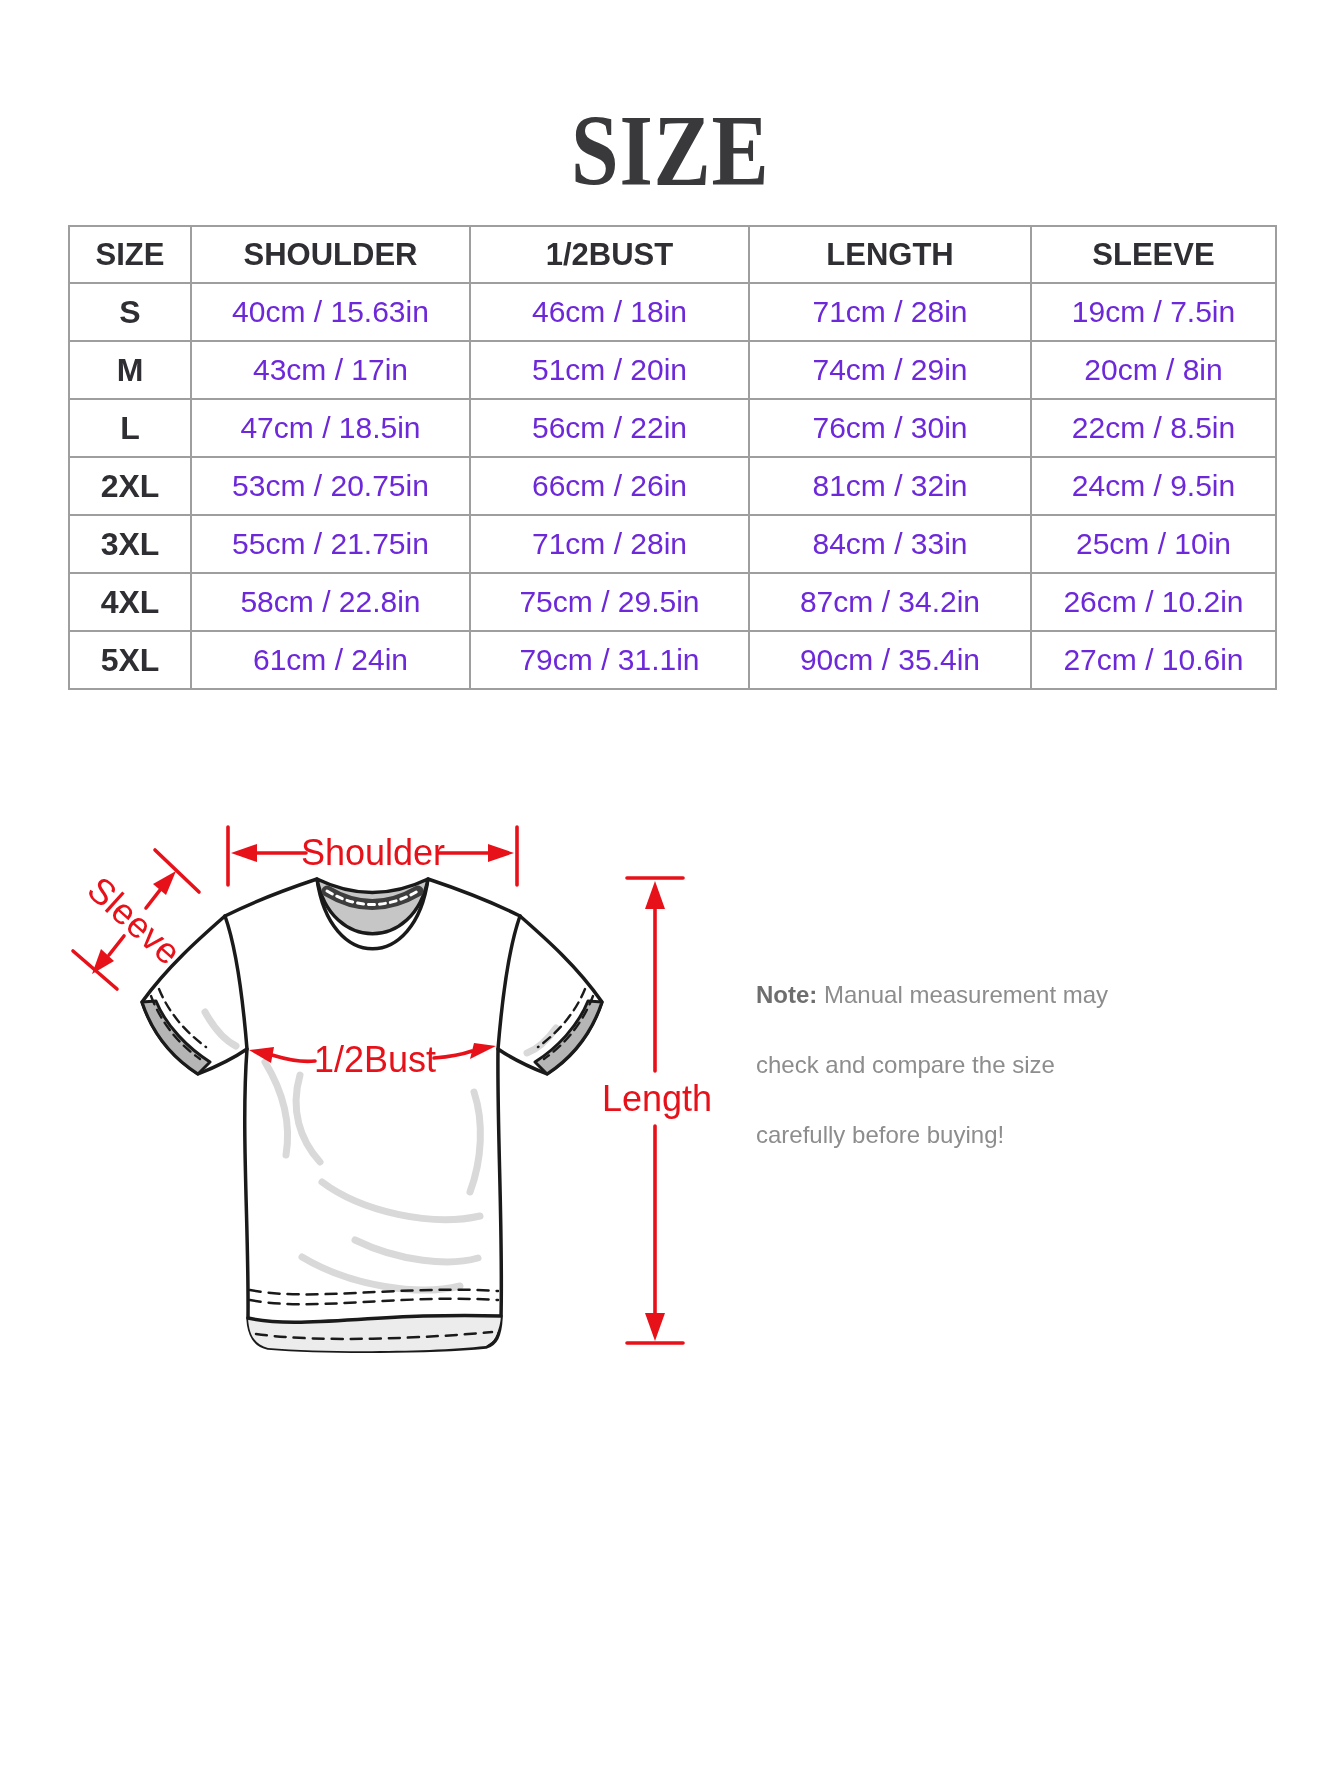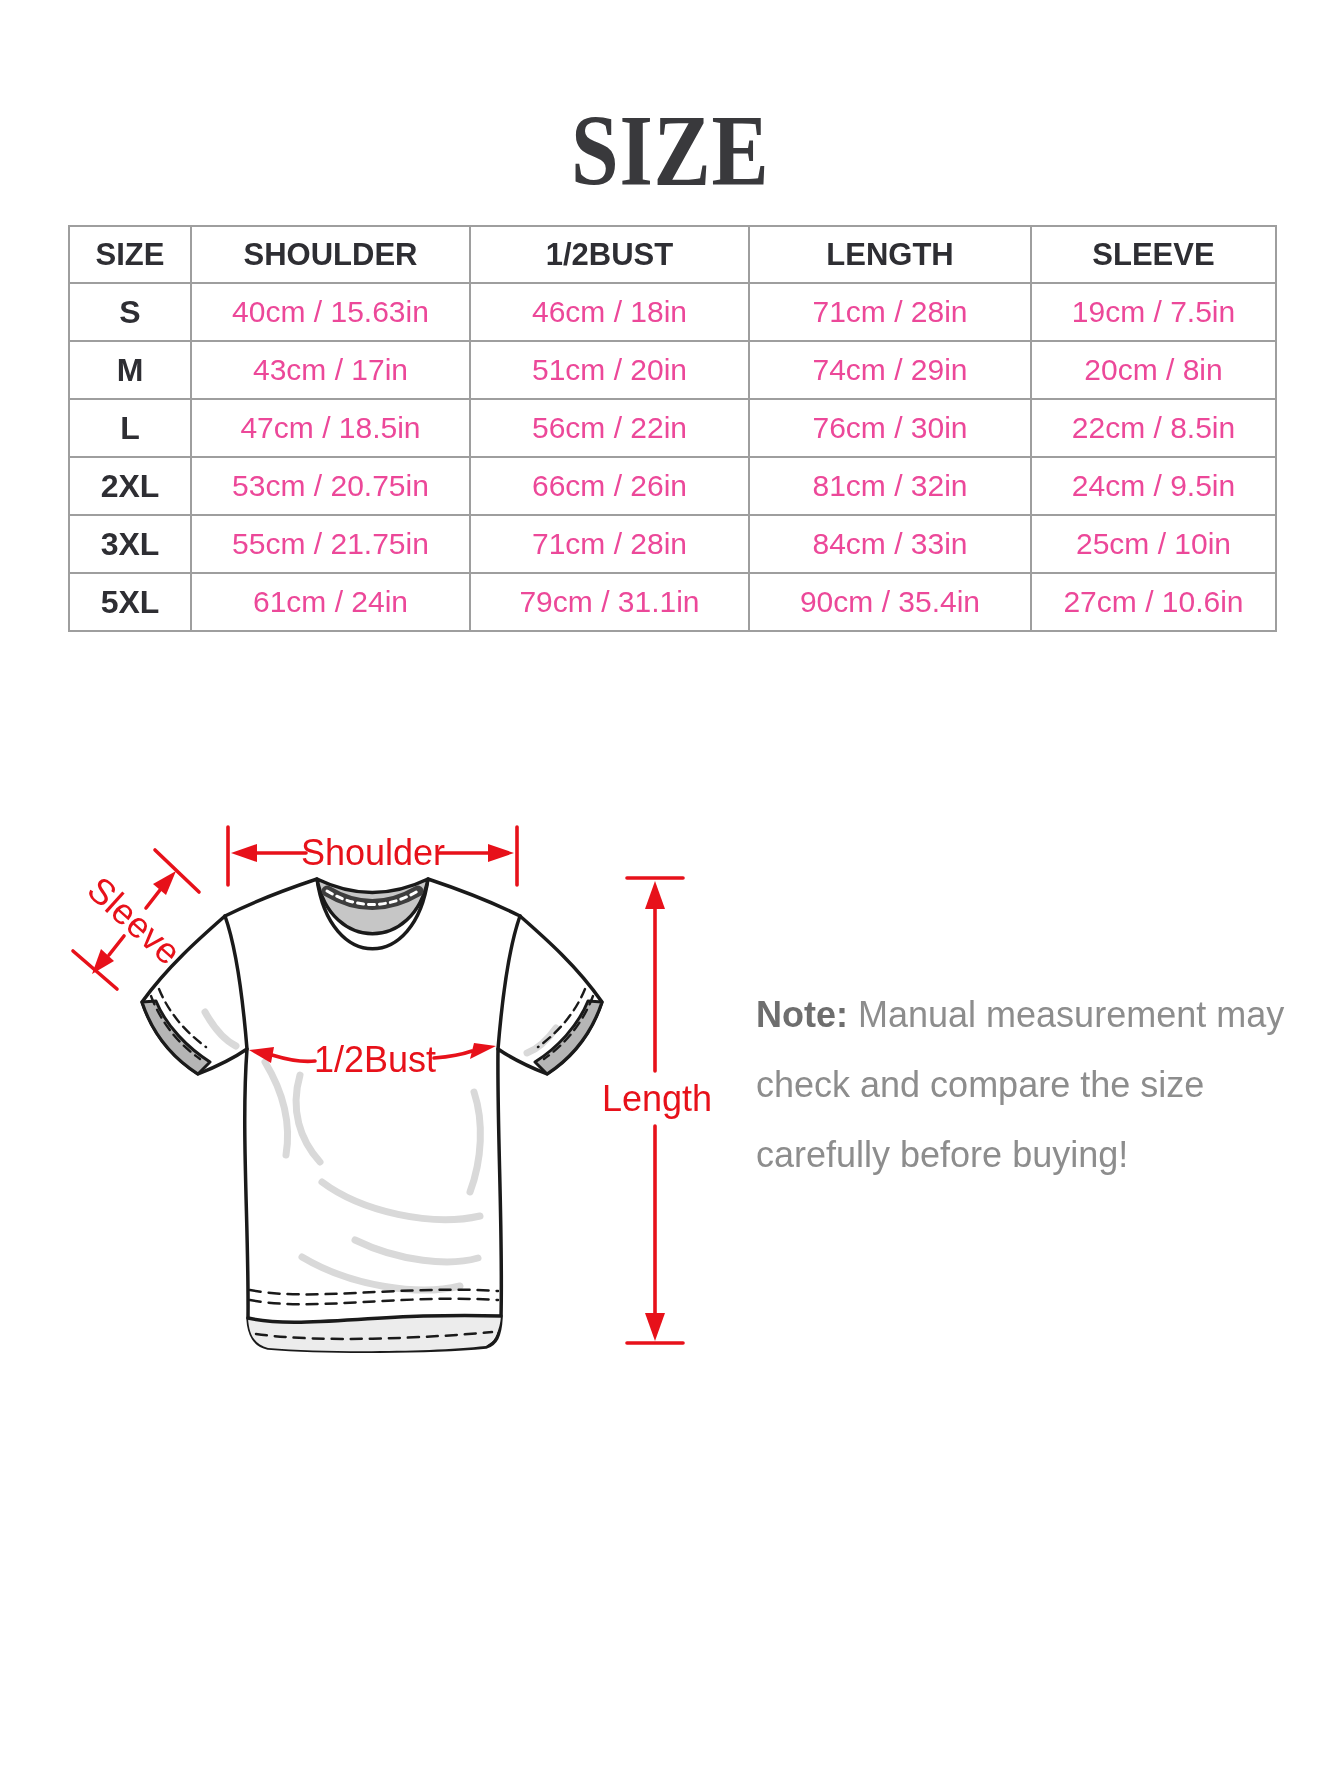--- a/index.html
+++ b/index.html
@@ -11,31 +11,31 @@
          color:#39393c;line-height:112px;}
   .title .squeeze{display:inline-block;transform:scaleX(0.84);letter-spacing:1px;}
   
   .size-table-wrap{position:absolute;left:68px;top:225px;width:1207px;}
   table.size-table{border-collapse:collapse;table-layout:fixed;width:1207px;}
   table.size-table td,table.size-table th{border:2px solid #9e9e9e;text-align:center;
          vertical-align:middle;padding:0;overflow:hidden;white-space:nowrap;}
   table.size-table th{height:55px;font-size:31px;font-weight:700;color:#2e2e33;}
   table.size-table td{height:56px;}
   td.size-cell{font-size:32px;font-weight:700;color:#2e2e33;}
-  td.data-cell{font-size:30px;font-weight:400;color:#ec4899;}
+  td.data-cell{font-size:30px;font-weight:400;color:#6d28d9;}
   
   .red-label{position:absolute;color:#e7111a;font-size:36px;font-weight:400;
              text-align:center;line-height:40px;}
   .shoulder-label{left:288px;top:833px;width:170px;}
   .sleeve-label{left:72px;top:901px;width:124px;transform:rotate(42deg);}
   .bust-label{left:294px;top:1040px;width:162px;}
   .length-label{left:592px;top:1079px;width:130px;}
   
-  .note{position:absolute;left:756px;top:980px;width:560px;color:#8d8d8d;
-        font-size:36px;line-height:70px;}
+  .note{position:absolute;left:756px;top:960px;width:560px;color:#8d8d8d;
+        font-size:24px;line-height:70px;}
   .note .note-line{display:block;}
   .note .note-label{font-weight:700;color:#6e6e6e;}
   .diagram-svg{position:absolute;left:0;top:760px;}
 </style>
 </head>
 <body>
 
 <div class="page">
 
   <h1 class="title"><span class="squeeze">SIZE</span></h1>
@@ -88,20 +88,27 @@
             <td class="data-cell">24cm / 9.5in</td>
           </tr>
           <tr>
             <td class="size-cell">3XL</td>
             <td class="data-cell">55cm / 21.75in</td>
             <td class="data-cell">71cm / 28in</td>
             <td class="data-cell">84cm / 33in</td>
             <td class="data-cell">25cm / 10in</td>
           </tr>
           <tr>
+            <td class="size-cell">4XL</td>
+            <td class="data-cell">58cm / 22.8in</td>
+            <td class="data-cell">75cm / 29.5in</td>
+            <td class="data-cell">87cm / 34.2in</td>
+            <td class="data-cell">26cm / 10.2in</td>
+          </tr>
+          <tr>
             <td class="size-cell">5XL</td>
             <td class="data-cell">61cm / 24in</td>
             <td class="data-cell">79cm / 31.1in</td>
             <td class="data-cell">90cm / 35.4in</td>
             <td class="data-cell">27cm / 10.6in</td>
           </tr>
         </tbody>
     </table>
   </div>
 

